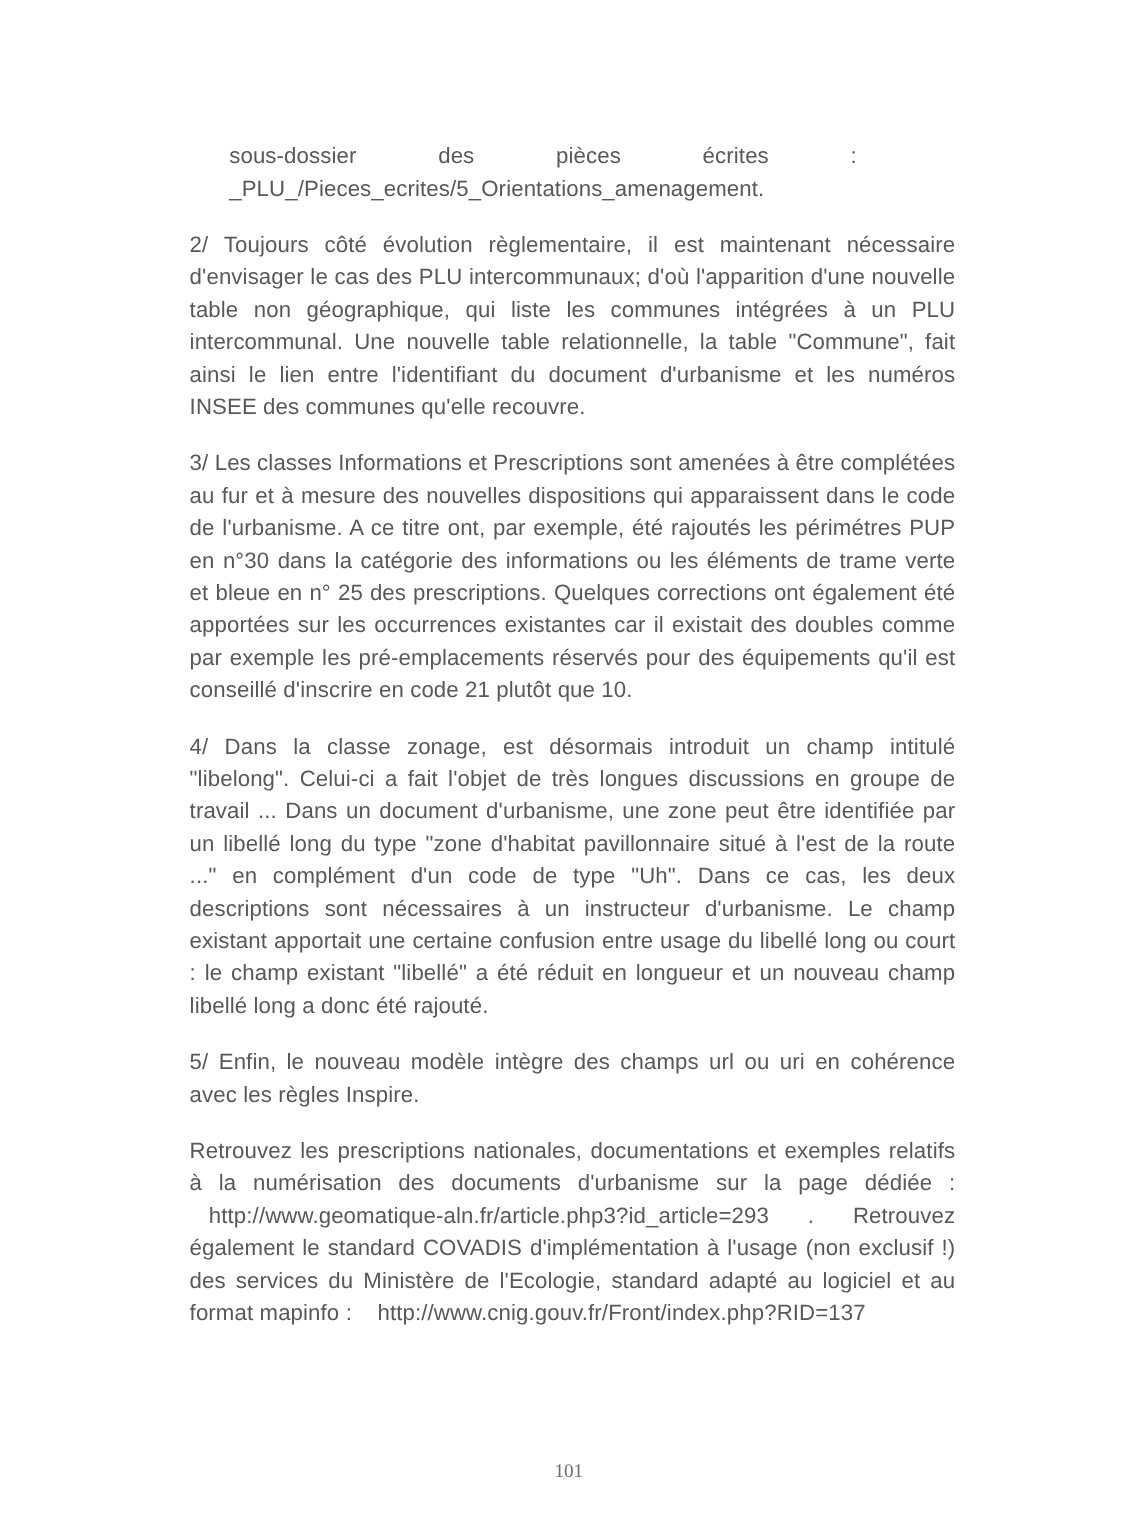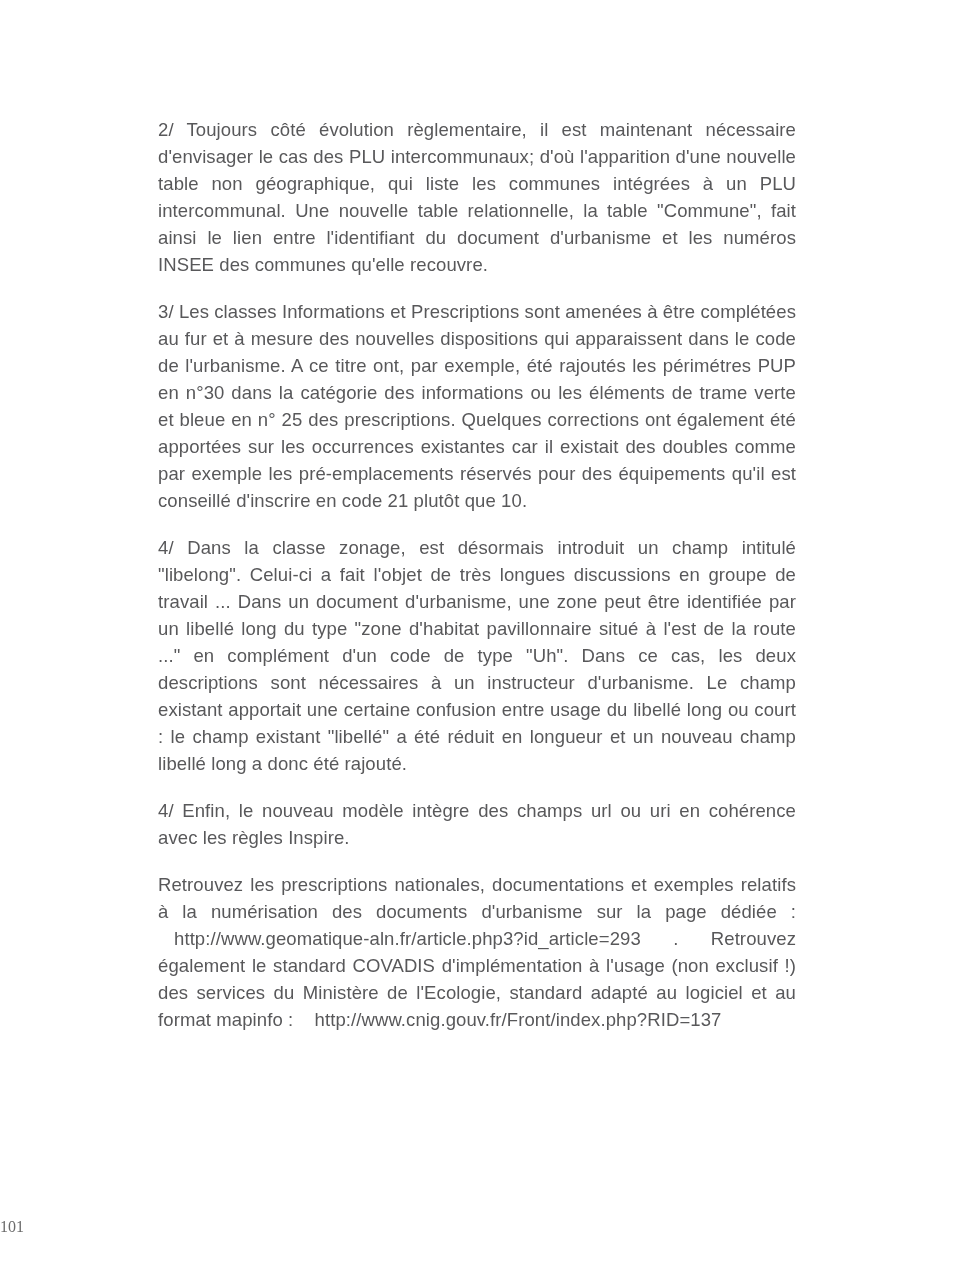--- a/index.html
+++ b/index.html
@@ -46,41 +46,45 @@
   .url {
     color: inherit;
     text-decoration: none;
     margin-left: 16px;
   }
   .pagenum {
     position: absolute;
     top: 1218px;
     left: 0;
     width: 948px;
-    text-align: left;
+    text-align: center;
     font-family: "Liberation Serif", serif;
     font-size: 16px;
     color: #6b6b6b;
   }
 </style>
 </head>
 <body>
 
 <div class="page">
 
   <div class="content">
 
+    <div class="para hang">
+      <div class="force">sous-dossier des pièces écrites :</div>
+      <div>_PLU_/Pieces_ecrites/5_Orientations_amenagement.</div>
+    </div>
 
     <p class="para">2/ Toujours côté évolution règlementaire, il est maintenant nécessaire d'envisager le cas des PLU intercommunaux; d'où l'apparition d'une nouvelle table non géographique, qui liste les communes intégrées à un PLU intercommunal. Une nouvelle table relationnelle, la table "Commune", fait ainsi le lien entre l'identifiant du document d'urbanisme et les numéros INSEE des communes qu'elle recouvre.</p>
 
     <p class="para">3/ Les classes Informations et Prescriptions sont amenées à être complétées au fur et à mesure des nouvelles dispositions qui apparaissent dans le code de l'urbanisme. A ce titre ont, par exemple, été rajoutés les périmétres PUP en n°30 dans la catégorie des informations ou les éléments de trame verte et bleue en n° 25 des prescriptions. Quelques corrections ont également été apportées sur les occurrences existantes car il existait des doubles comme par exemple les pré-emplacements réservés pour des équipements qu'il est conseillé d'inscrire en code 21 plutôt que 10.</p>
 
     <p class="para">4/ Dans la classe zonage, est désormais introduit un champ intitulé "libelong". Celui-ci a fait l'objet de très longues discussions en groupe de travail ... Dans un document d'urbanisme, une zone peut être identifiée par un libellé long du type "zone d'habitat pavillonnaire situé à l'est de la route ..." en complément d'un code de type "Uh". Dans ce cas, les deux descriptions sont nécessaires à un instructeur d'urbanisme. Le champ existant apportait une certaine confusion entre usage du libellé long ou court : le champ existant "libellé" a été réduit en longueur et un nouveau champ libellé long a donc été rajouté.</p>
 
-    <p class="para">4/ Enfin, le nouveau modèle intègre des champs url ou uri en cohérence avec les règles Inspire.</p>
+    <p class="para">5/ Enfin, le nouveau modèle intègre des champs url ou uri en cohérence avec les règles Inspire.</p>
 
     <p class="para"><span>Retrouvez les prescriptions nationales, documentations et exemples relatifs à la numérisation des documents d'urbanisme sur la page dédiée : </span><span class="url">http://www.geomatique-aln.fr/article.php3?id_article=293</span><span> . Retrouvez également le standard COVADIS d'implémentation à l'usage (non exclusif !) des services du Ministère de l'Ecologie, standard adapté au logiciel et au format mapinfo : </span><span class="url">http://www.cnig.gouv.fr/Front/index.php?RID=137</span></p>
 
   </div>
 
   <div class="pagenum">101</div>
 
 </div>
 
 </body></html>

